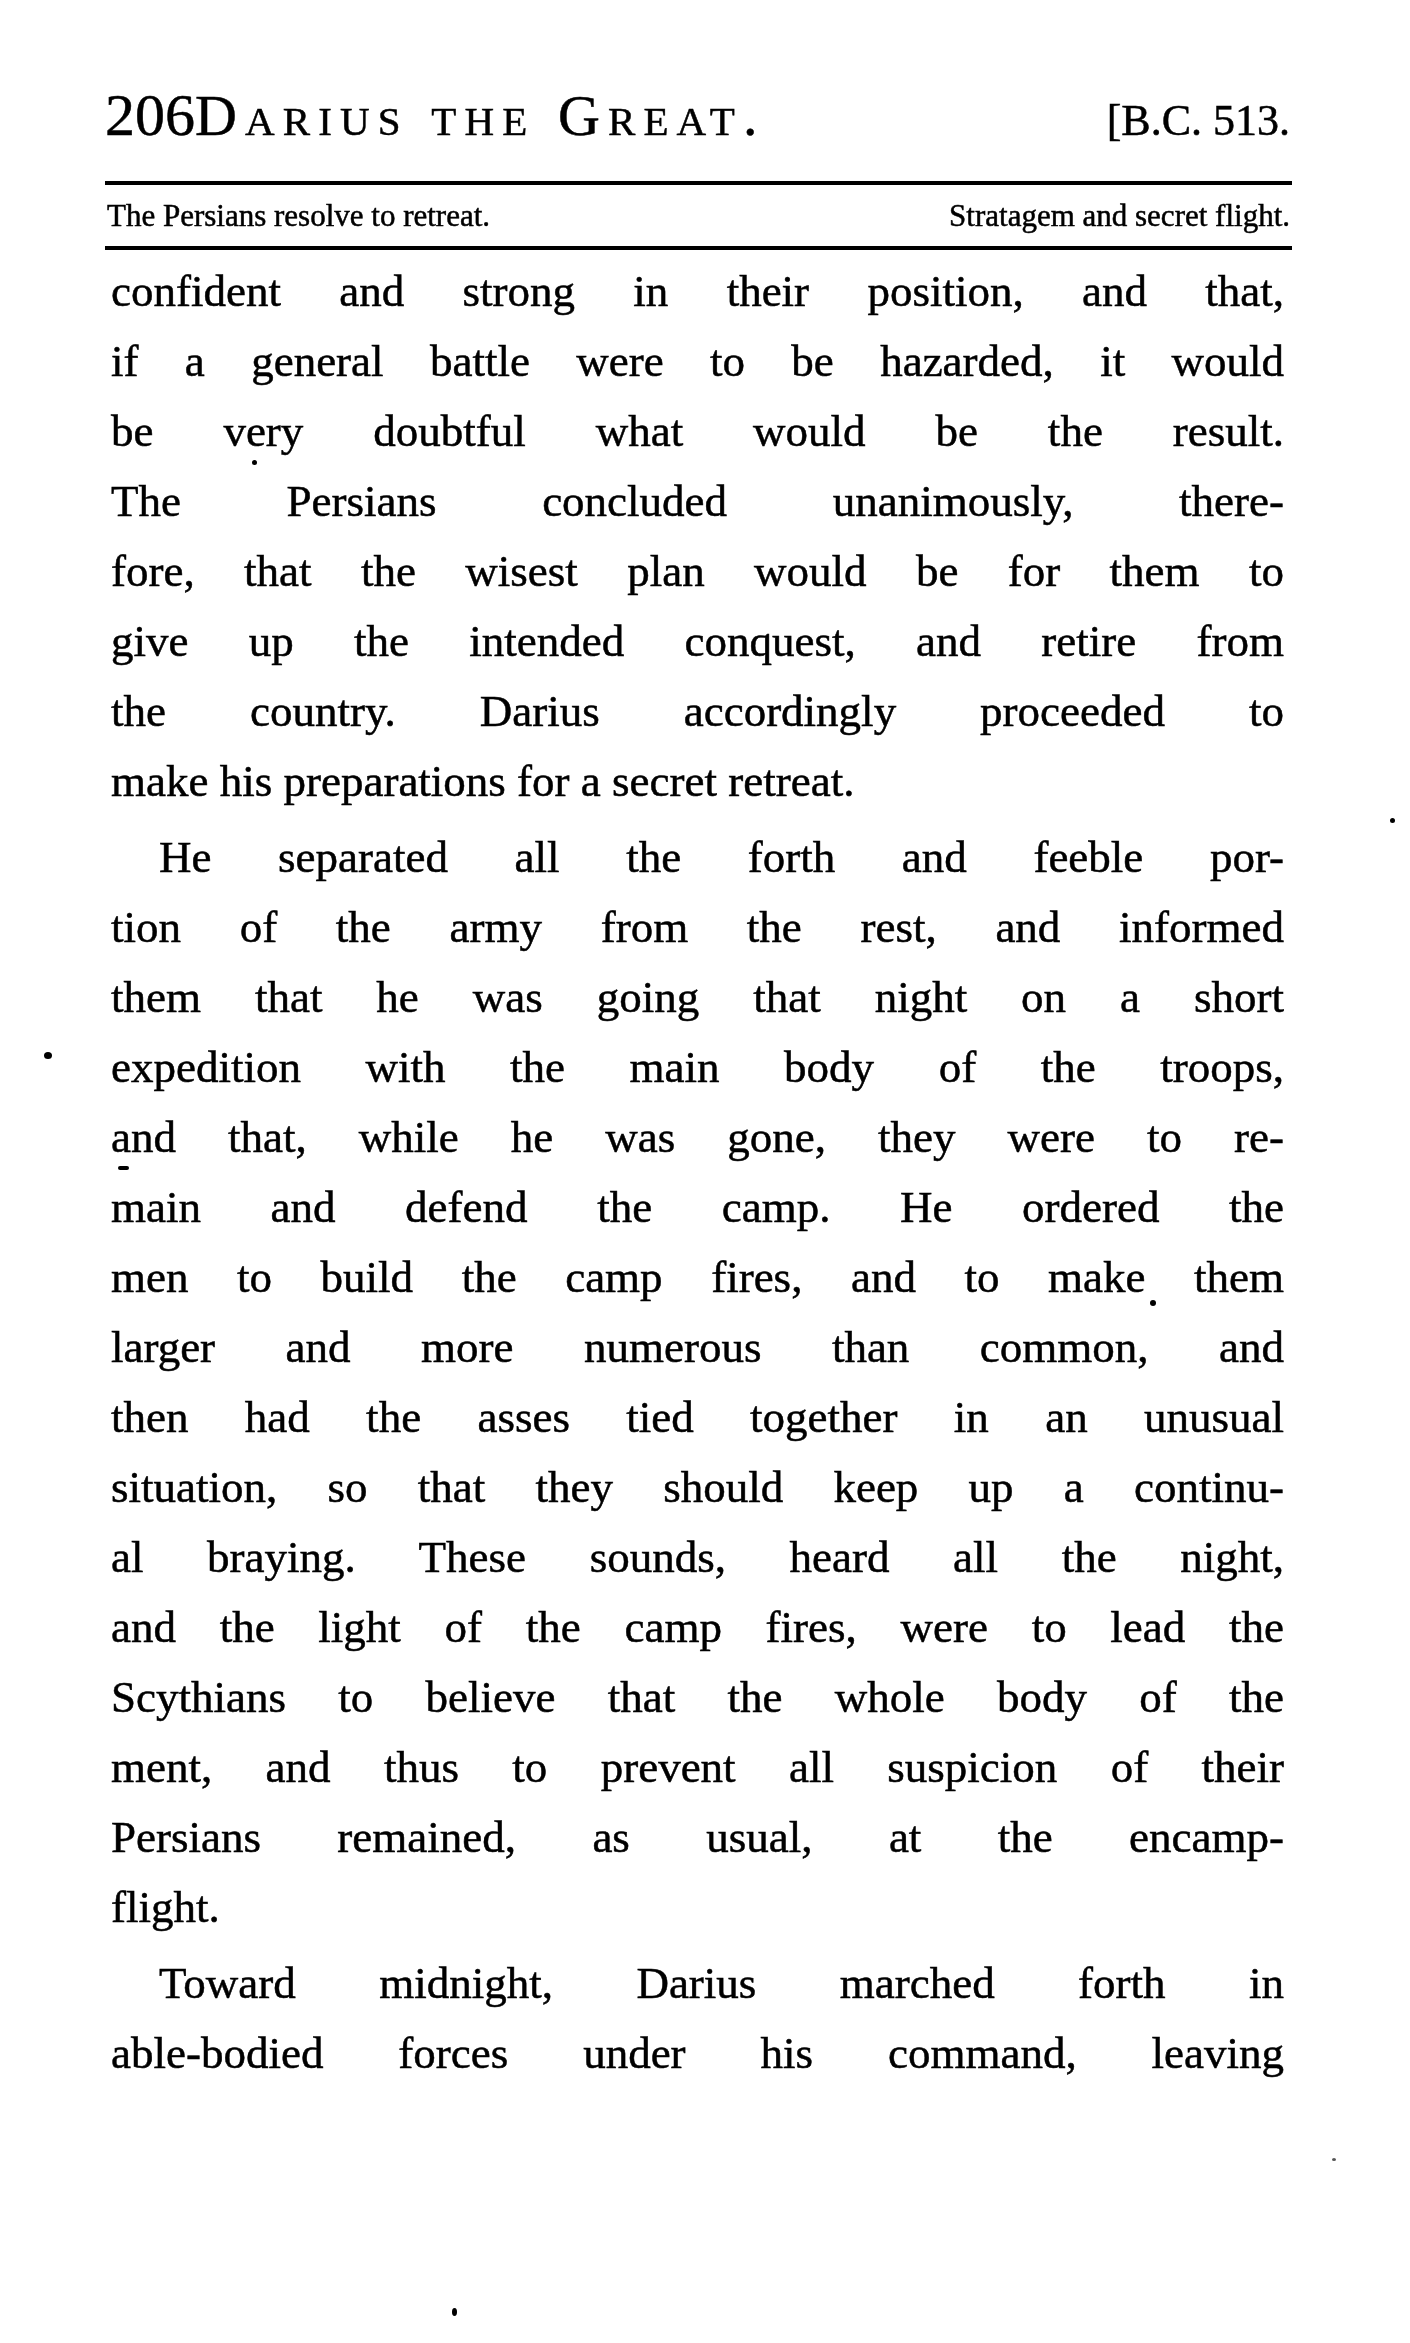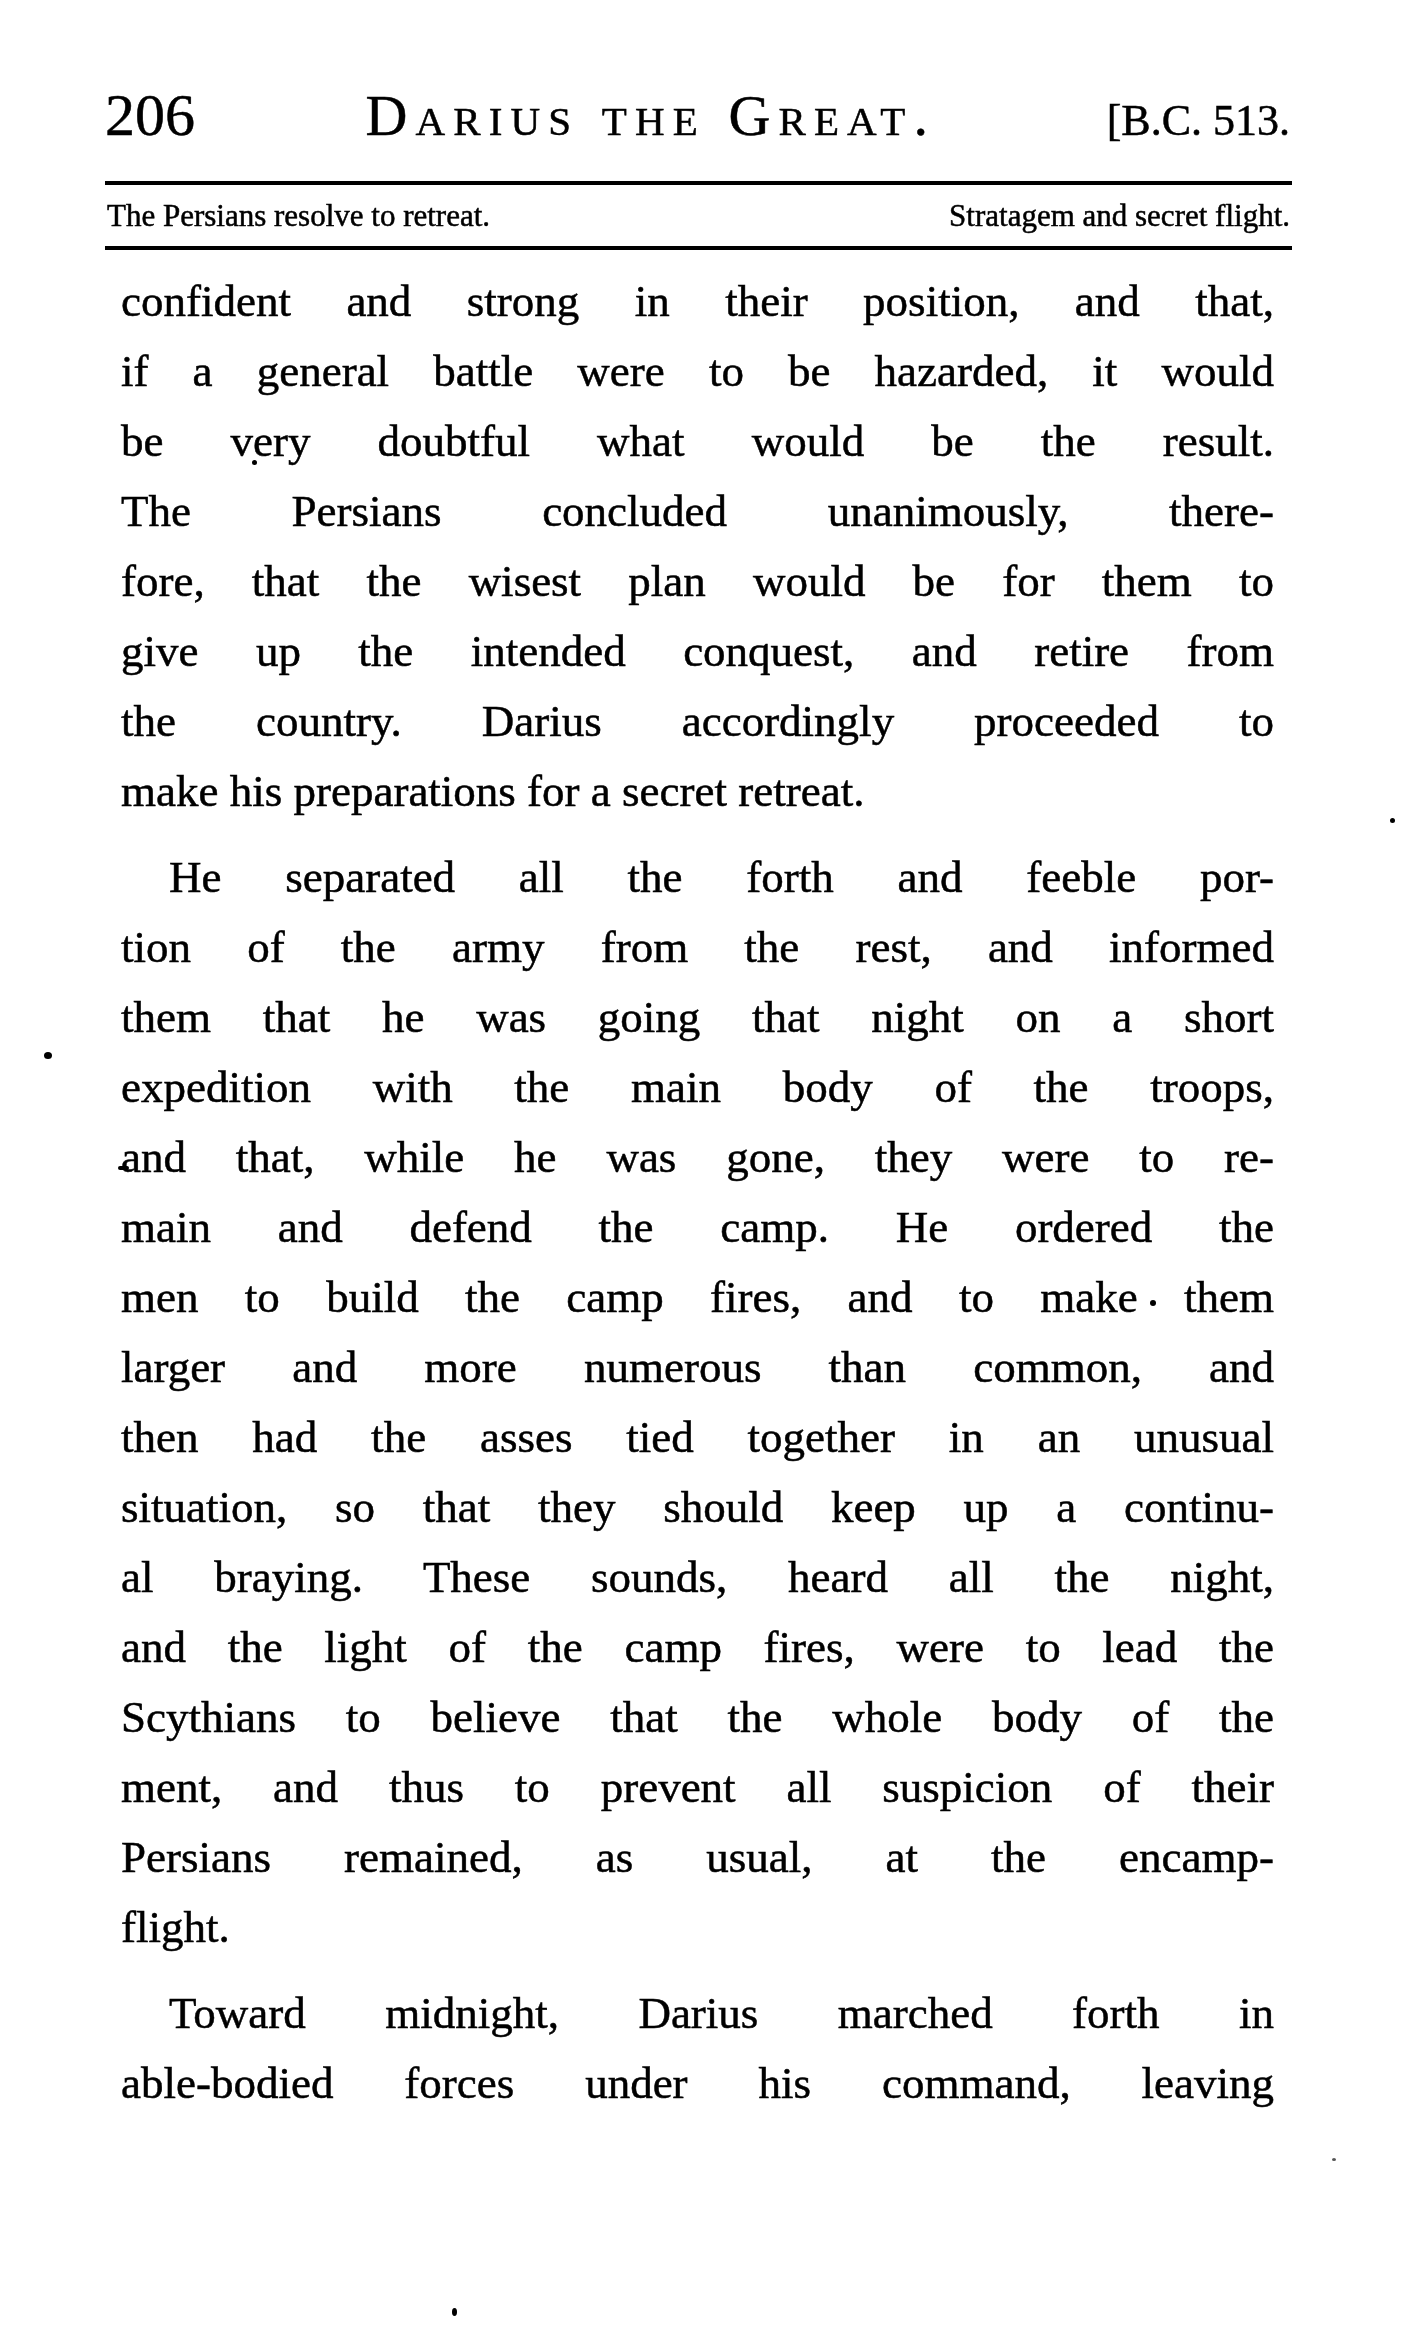--- a/index.html
+++ b/index.html
@@ -14,40 +14,40 @@
     -webkit-text-stroke:0.5px currentColor;
   }
   
   .header-row {
     position:absolute; top:85px; left:105px; right:120px;
     display:flex; align-items:baseline;
     line-height:60px; white-space:nowrap;
   }
   .page-number { font-size:60px; }
   .book-title {
-    flex:1; text-align:center;
+    flex:1; text-align:left;
     font-size:58px;
     font-variant:small-caps;
     letter-spacing:0.14em;
   }
   .date-label { font-size:44px; }
   .rule { position:absolute; left:105px; right:118px; height:4px; background:#000; }
   .rule-top { top:181px; }
   .rule-bottom { top:246px; }
   .running-heads {
     position:absolute; top:194px; left:107px; right:120px;
     display:flex; justify-content:space-between;
     font-size:31px; font-weight:normal; line-height:44px;
   }
   
   .body-text {
     position:absolute; top:250px; left:105px; width:1185px;
     font-size:45px; line-height:70px;
   }
-  .para { margin:16px; padding:0; }
+  .para { margin:6px; padding:0; }
   .line {
     text-align:justify;
     -moz-text-align-last:justify;
     text-align-last:justify;
   }
   .line.para-end {
     text-align-last:left;
     -moz-text-align-last:left;
   }
   .line.indent { text-indent:48px; }

